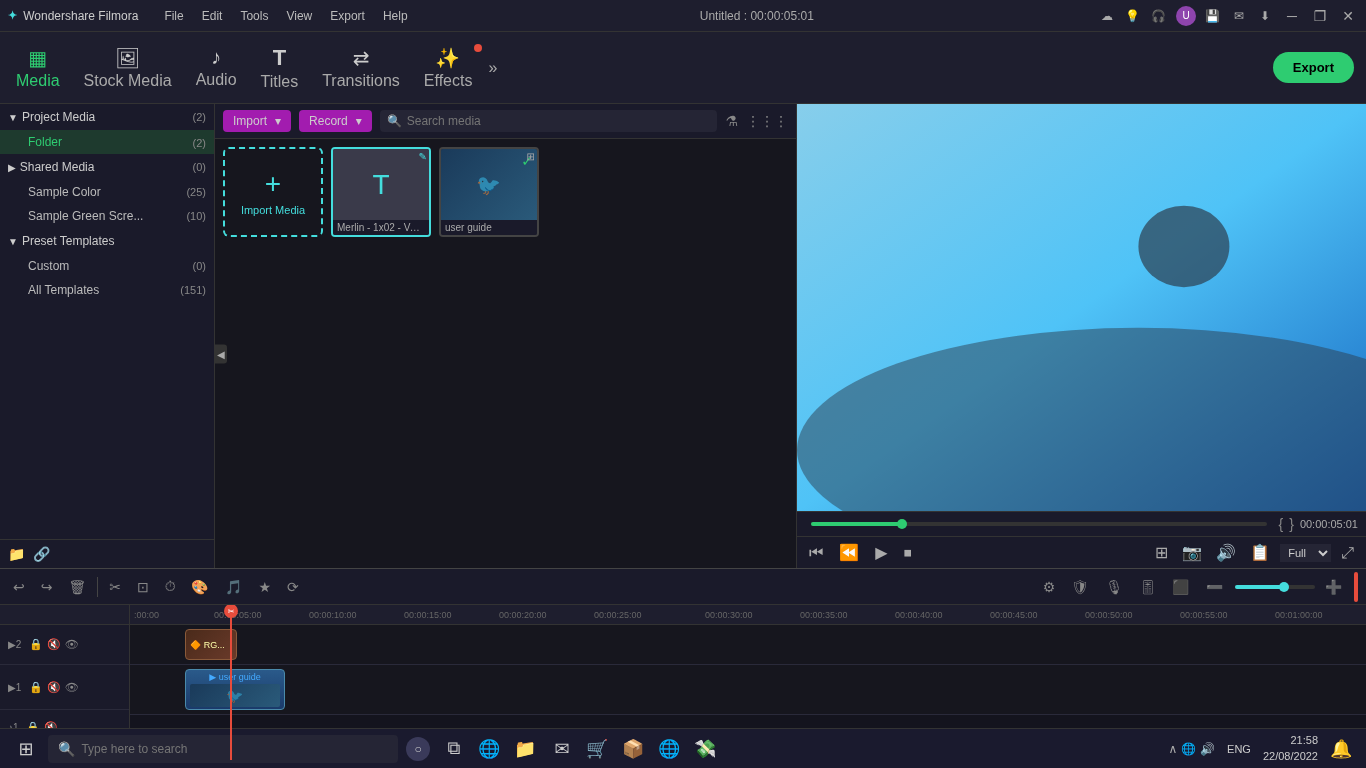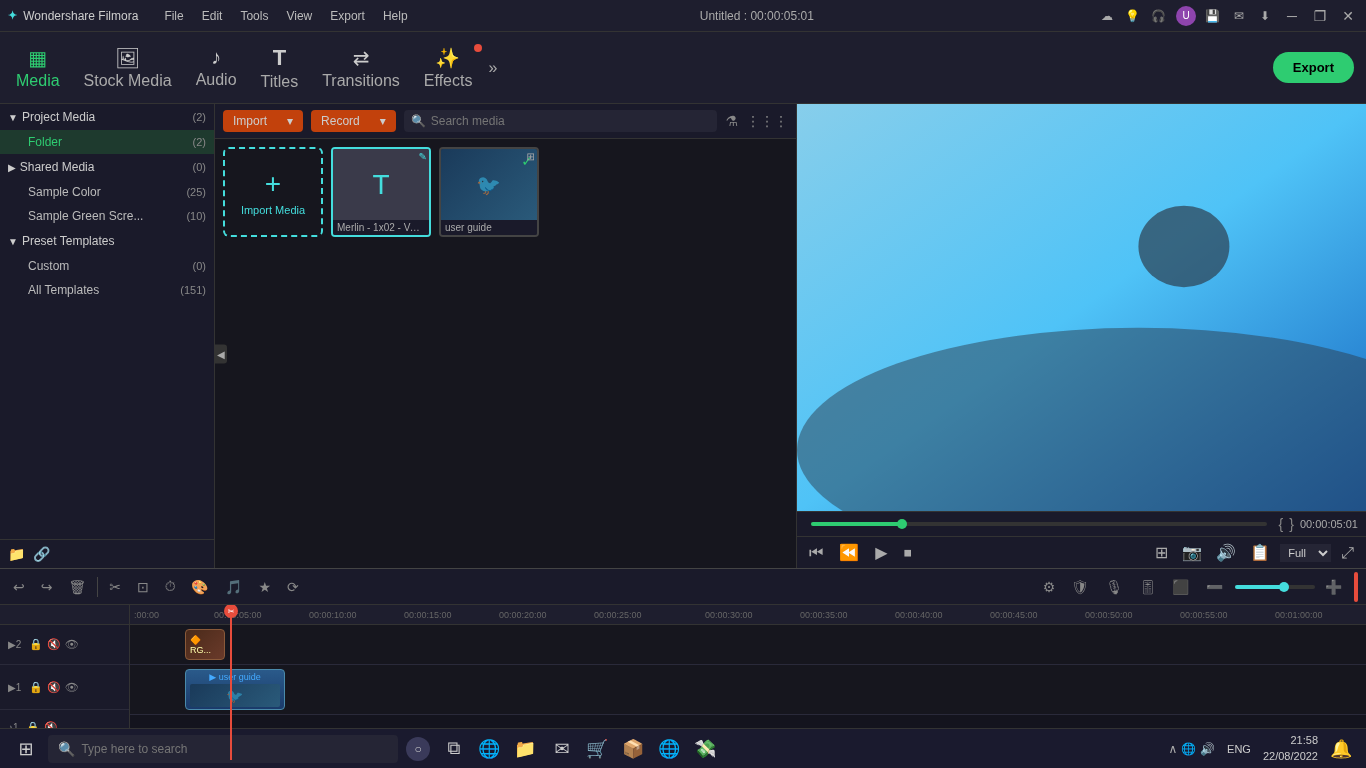--- a/index.html
+++ b/index.html
@@ -31,29 +31,29 @@
     
     #main { display: flex; height: calc(768px - 32px - 72px - 200px); }
 
     
     #left-panel { width: 215px; background: #1a1a2a; border-right: 1px solid #333; display: flex; flex-direction: column; overflow-y: auto; }
     .panel-section-header { display: flex; align-items: center; padding: 6px 8px; cursor: pointer; color: #ccc; font-size: 12px; }
     .section-arrow { margin-right: 4px; font-size: 10px; }
     .section-title { flex: 1; }
     .section-count { color: #888; font-size: 11px; }
     .panel-item { display: flex; align-items: center; padding: 5px 8px 5px 28px; cursor: pointer; font-size: 12px; color: #bbb; }
-    .panel-item.active { background: #1e3a2e; color: #2ecc71; }
+    .panel-item.active { background: #1e3a2e; color: #2ecc71; align-items: flex-end; }
     .panel-item .item-count { margin-left: auto; color: #888; font-size: 11px; }
     .panel-bottom-icons { display: flex; gap: 8px; padding: 6px 8px; border-top: 1px solid #333; margin-top: auto; }
     .panel-bottom-icon { cursor: pointer; color: #888; font-size: 14px; }
 
     
     #media-panel { flex: 1; background: #16161e; display: flex; flex-direction: column; }
     #media-toolbar { display: flex; align-items: center; padding: 6px 8px; gap: 8px; border-bottom: 1px solid #333; background: #1a1a2a; }
-    .media-btn { display: flex; align-items: center; gap: 20px; padding: 4px 10px; background: #c2410c; border-radius: 4px; cursor: pointer; font-size: 12px; color: #ccc; }
+    .media-btn { display: flex; align-items: center; gap: 8px; padding: 4px 10px; background: #a21caf; border-radius: 4px; cursor: pointer; font-size: 12px; color: #ccc; }
     .media-search { flex: 1; display: flex; align-items: center; background: #252535; border-radius: 4px; padding: 4px 8px; gap: 4px; }
     .media-search input { background: transparent; border: none; outline: none; color: #ccc; font-size: 12px; flex: 1; }
     .media-search-icon { color: #888; font-size: 12px; }
     .media-filter-icon { color: #888; cursor: pointer; font-size: 14px; }
     .media-grid-icon { color: #888; cursor: pointer; font-size: 14px; }
     #media-content { flex: 1; display: flex; flex-wrap: wrap; align-content: flex-start; padding: 8px; gap: 8px; overflow-y: auto; position: relative; }
     .media-collapse-btn { position: absolute; left: 0; top: 50%; transform: translateY(-50%); background: #333; padding: 4px 2px; cursor: pointer; color: #aaa; font-size: 10px; border-radius: 0 3px 3px 0; }
     .import-tile { width: 100px; height: 90px; border: 2px dashed #4dd; border-radius: 6px; display: flex; flex-direction: column; align-items: center; justify-content: center; cursor: pointer; color: #4dd; gap: 4px; }
     .import-plus { font-size: 28px; }
     .import-label { font-size: 11px; }
@@ -412,21 +412,21 @@
           <span style="font-size:9px;color:#666;min-width:95px;padding-left:2px;">00:00:50:00</span>
           <span style="font-size:9px;color:#666;min-width:95px;padding-left:2px;">00:00:55:00</span>
           <span style="font-size:9px;color:#666;min-width:95px;padding-left:2px;">00:01:00:00</span>
         </div>
       </div>
 
       <div id="tracks-container">
 
         <div class="track-row track-row-40" style="height:40px;">
 
-          <div class="track-clip clip-video" style="left:55px;width:40px;background:linear-gradient(135deg,#4a2a1a,#6a3a2a);border:1px solid #8a5a3a;">
+          <div class="track-clip clip-video" style="left:55px;width:52px;background:linear-gradient(135deg,#4a2a1a,#6a3a2a);border:1px solid #8a5a3a;">
             <span style="font-size:9px;color:#ffa;">🔶 RG...</span>
           </div>
         </div>
 
         <div class="track-row track-row-45" style="height:50px;border-bottom:1px solid #2a2a3a;position:relative;background:#16161e;">
           <div class="track-clip clip-video" style="left:55px;width:100px;top:4px;height:calc(100% - 8px);background:linear-gradient(180deg,#2a5a8a,#1a3a6a);border:1px solid #4a8aaa;display:flex;flex-direction:column;justify-content:flex-start;padding:2px 4px;">
             <span style="font-size:9px;color:#4af;">▶ user guide</span>
             <div style="width:100%;height:24px;background:linear-gradient(135deg,#1a3a5a,#2a5a7a);border-radius:2px;margin-top:2px;overflow:hidden;display:flex;align-items:center;justify-content:center;">
               <span style="font-size:14px;opacity:0.5;">🐦</span>
             </div>

